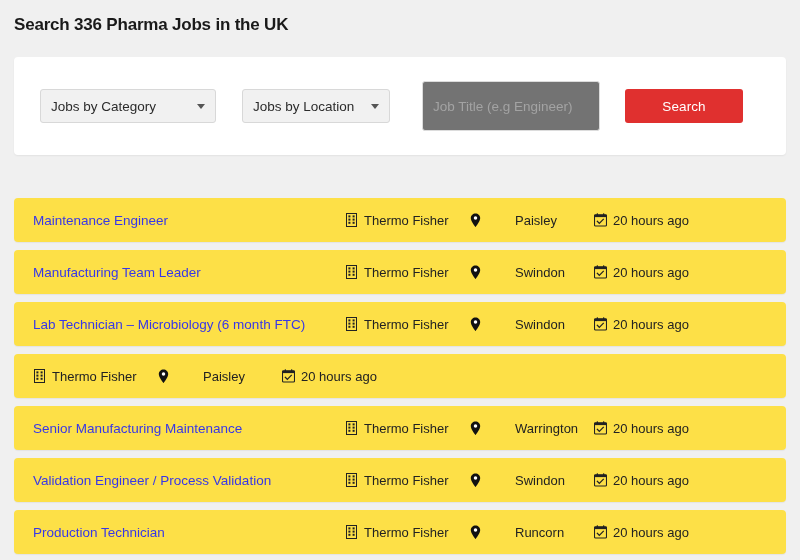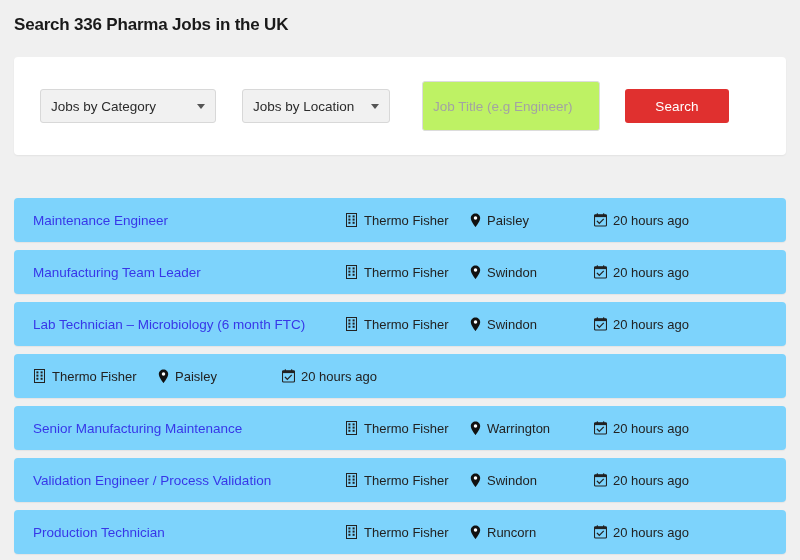--- a/index.html
+++ b/index.html
@@ -66,54 +66,54 @@
     width: 0; height: 0;
     border-left: 4px solid transparent;
     border-right: 4px solid transparent;
     border-top: 5px solid #555;
     margin-left: 6px;
   }
 
   .title-input {
     width: 178px;
     height: 50px;
-    background: #bef264;
+    background: #737373;
     border: 1px solid #dcdcdc;
     border-radius: 3px;
     padding: 0 10px;
     font-size: 13.5px;
     font-family: "Liberation Sans", sans-serif;
     color: #222;
     margin-right: 25px;
     outline: none;
   }
   .title-input::placeholder { color: #a3a3a3; }
 
   .search-button {
-    width: 104px;
+    width: 118px;
     height: 34px;
     background: #e0302f;
     color: #ffffff;
     border: none;
     border-radius: 3px;
     font-size: 13.5px;
     font-family: "Liberation Sans", sans-serif;
     cursor: pointer;
     letter-spacing: 0.1px;
   }
 
   
   .job-list {
     position: absolute;
     left: 14px;
     top: 198px;
     width: 772px;
   }
   .job-row {
-    background: #7dd3fc;
+    background: #fde047;
     border-radius: 4px;
     height: 44px;
     margin-bottom: 8px;
     display: flex;
     align-items: center;
     box-shadow: 0 1px 1px rgba(0,0,0,0.05);
     padding-left: 19px;
   }
   .job-title {
     color: #3737e8;
@@ -124,21 +124,21 @@
     white-space: nowrap;
   }
   .meta {
     display: flex;
     align-items: flex-start;
     font-size: 13px;
     color: #222222;
     white-space: nowrap;
   }
   .meta-company { width: 125px; }
-  .meta-location { width: 124px; }
+  .meta-location { width: 124px; gap: 28px; }
   .meta-time { width: 150px; }
   .meta .ic {
     display: inline-flex;
     align-items: center;
     justify-content: center;
     margin-right: 6px;
     flex: none;
   }
   .meta .ic svg { display: block; }
 </style>

